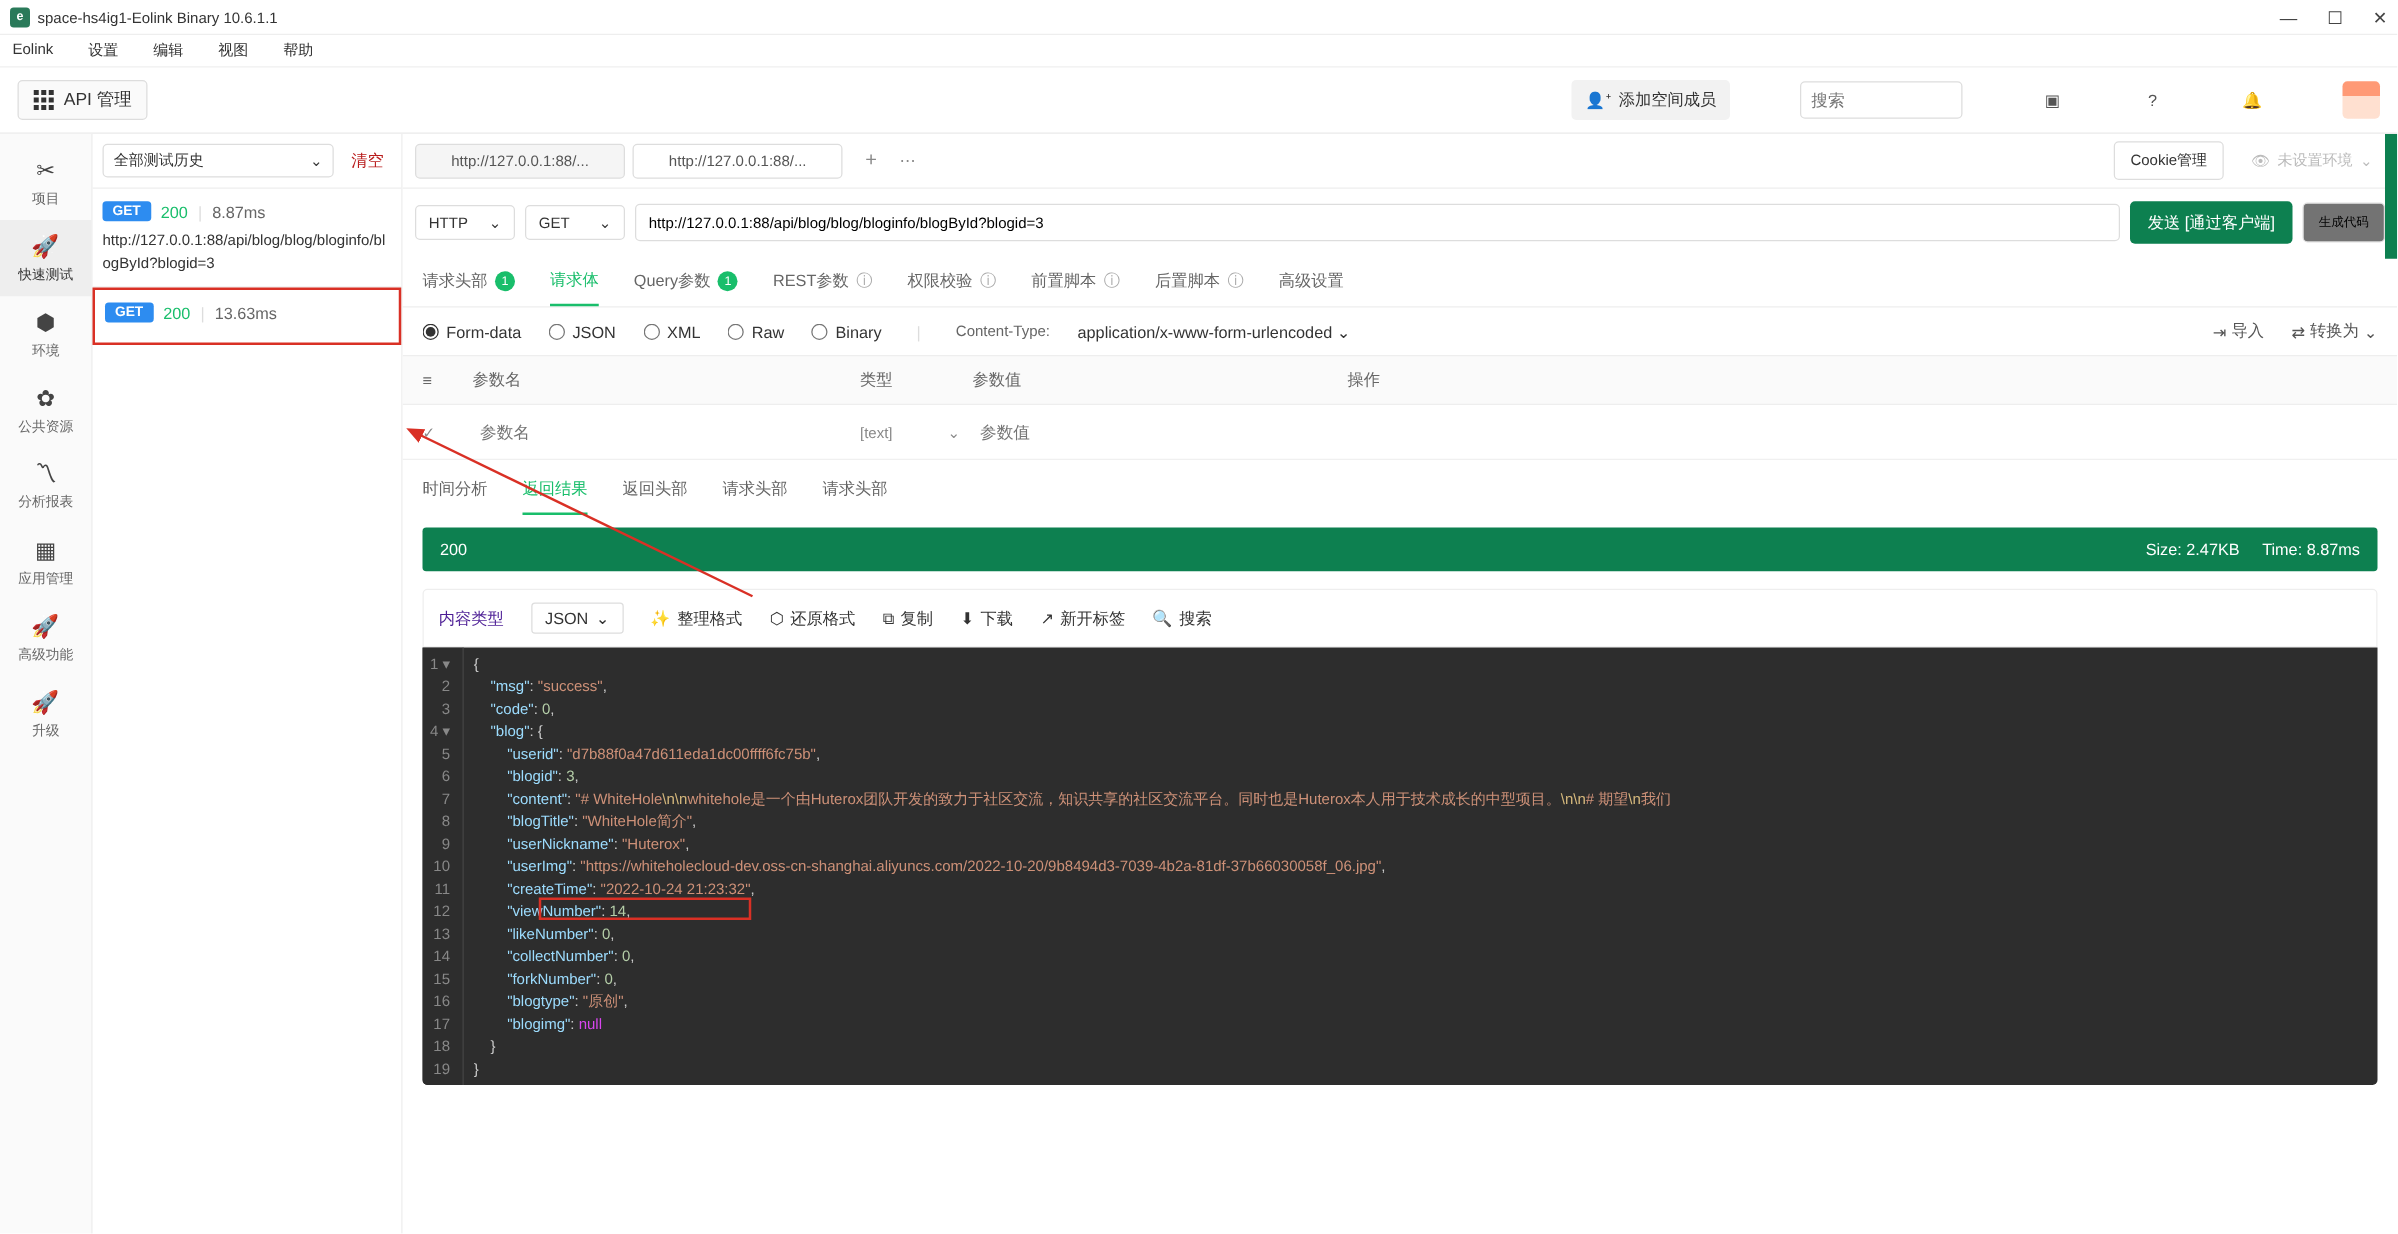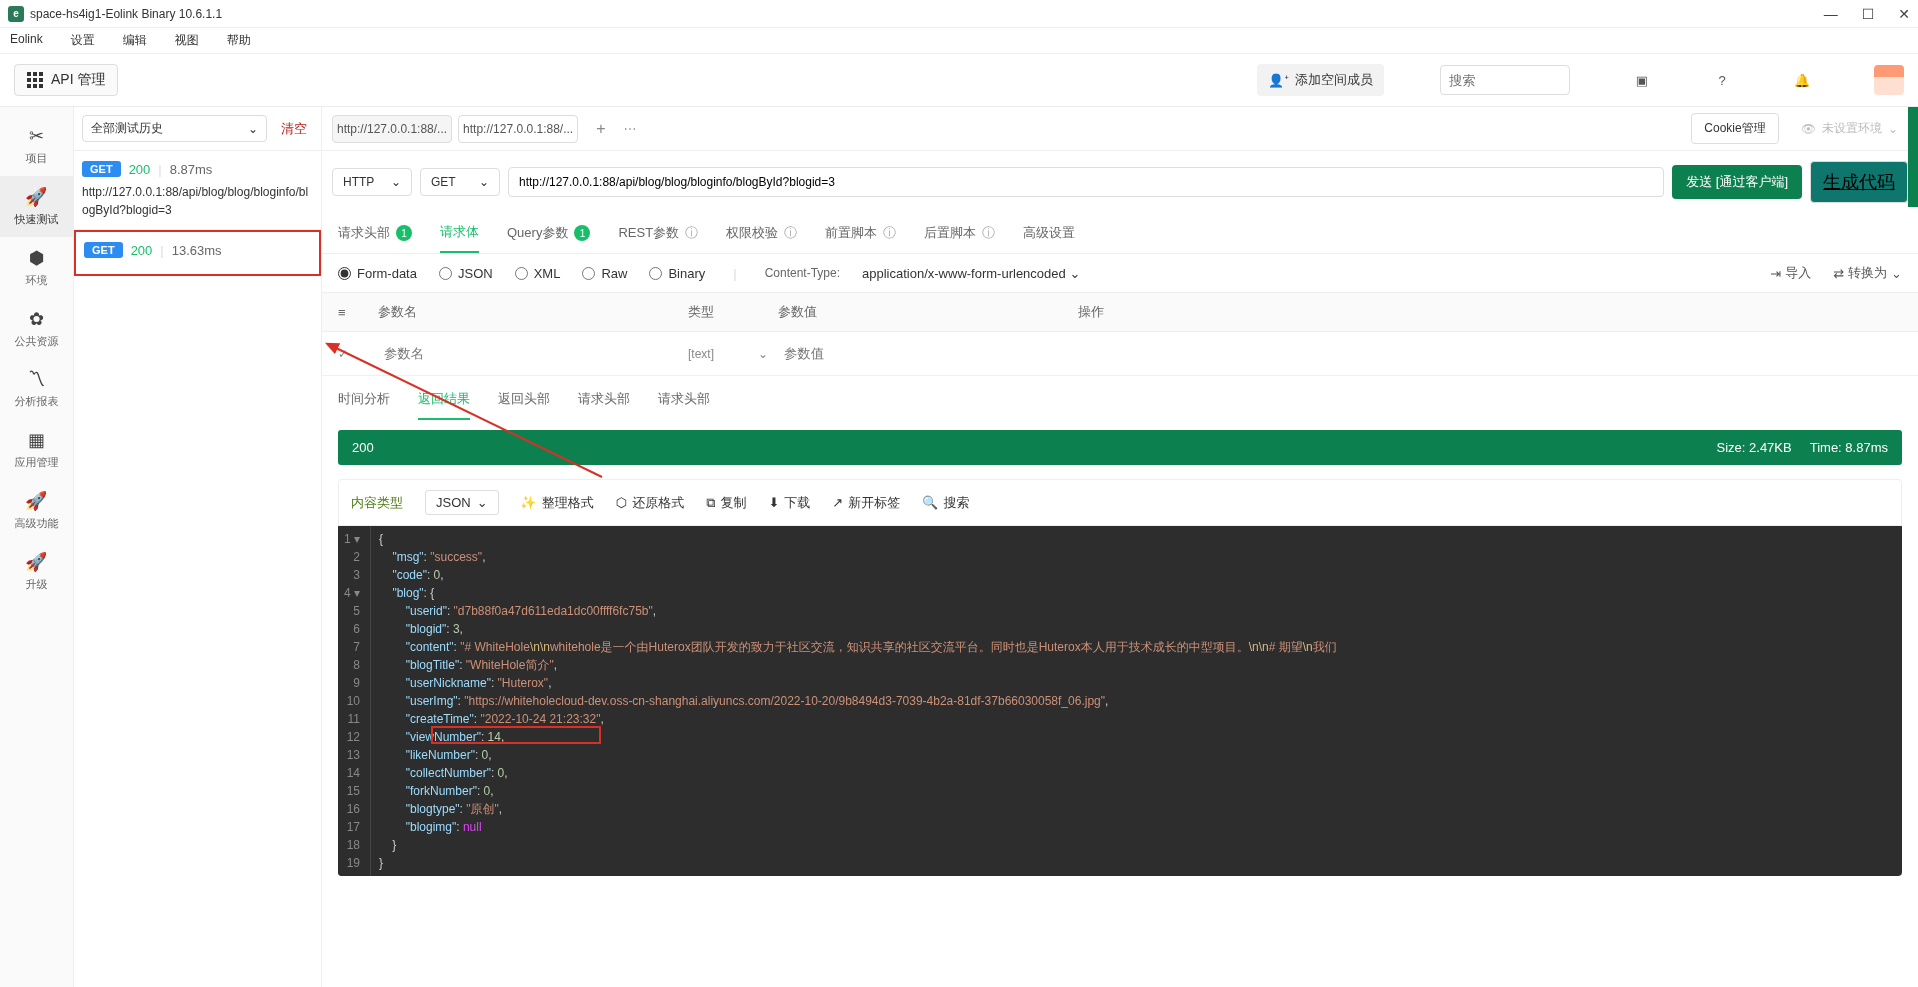--- a/index.html
+++ b/index.html
@@ -44,31 +44,31 @@
 .badge-get { background: #2d8cf0; color: #fff; padding: 2px 8px; border-radius: 3px; font-size: 11px; font-weight: bold; }
 .status-200 { color: #19be6b; font-size: 13px; }
 .hist-time { color: #666; font-size: 13px; }
 .hist-url { font-size: 12px; color: #333; word-break: break-all; line-height: 1.5; }
 
 
 .content { flex: 1; display: flex; flex-direction: column; overflow: hidden; position: relative; }
 
 
 .tabs-row { display: flex; align-items: center; padding: 6px 10px; gap: 6px; border-bottom: 1px solid #eee; }
-.url-tab { padding: 6px 4px; border: 1px solid #ddd; border-radius: 4px; font-size: 12px; color: #555; background: #fff; }
+.url-tab { padding: 6px 28px; border: 1px solid #ddd; border-radius: 4px; font-size: 12px; color: #555; background: #fff; }
 .url-tab.active { background: #f5f5f5; }
 .cookie-btn { margin-left: auto; padding: 6px 12px; border: 1px solid #ddd; border-radius: 4px; font-size: 12px; }
 .env-sel { display: flex; align-items: center; gap: 6px; padding: 6px 10px; color: #bbb; font-size: 12px; margin-left: 6px; }
 
 
 .req-bar { display: flex; align-items: center; gap: 8px; padding: 10px; }
 .sel { display: flex; align-items: center; justify-content: space-between; border: 1px solid #ddd; border-radius: 4px; padding: 6px 10px; font-size: 12px; min-width: 80px; }
 .url-input { flex: 1; border: 1px solid #ddd; border-radius: 4px; padding: 7px 10px; font-size: 12px; }
 .btn-send { background: #0d8050; color: #fff; border: none; padding: 8px 14px; border-radius: 4px; font-size: 13px; cursor: pointer; }
-.btn-gen { background: #0f766e; border: 1px solid #ddd; padding: 8px 12px; border-radius: 4px; font-size: 18px; cursor: pointer; text-decoration: underline; }
+.btn-gen { background: #737373; border: 1px solid #ddd; padding: 8px 12px; border-radius: 4px; font-size: 10px; cursor: pointer; }
 
 
 .req-tabs { display: flex; align-items: center; gap: 28px; padding: 0 16px; border-bottom: 1px solid #eee; font-size: 13px; }
 .req-tab { padding: 10px 0; color: #666; cursor: pointer; display: flex; align-items: center; gap: 6px; }
 .req-tab.active { color: #19be6b; border-bottom: 2px solid #19be6b; font-weight: 500; }
 .badge-num { background: #19be6b; color: #fff; border-radius: 50%; width: 16px; height: 16px; display: inline-flex; align-items: center; justify-content: center; font-size: 10px; }
 .info-ic { color: #aaa; }
 
 
 .body-types { display: flex; align-items: center; gap: 22px; padding: 10px 16px; font-size: 13px; }
@@ -95,21 +95,21 @@
 .resp-tabs { display: flex; gap: 28px; padding: 14px 16px 0; font-size: 13px; }
 .resp-tab { padding-bottom: 10px; color: #666; cursor: pointer; }
 .resp-tab.active { color: #19be6b; border-bottom: 2px solid #19be6b; font-weight: 500; }
 
 
 .status-bar { margin: 10px 16px 0; background: #0d8050; color: #fff; padding: 10px 14px; display: flex; align-items: center; border-radius: 3px; font-size: 13px; }
 .status-bar .right { margin-left: auto; display: flex; gap: 18px; }
 
 
 .resp-toolbar { margin: 14px 16px 0; border: 1px solid #eee; border-radius: 4px 4px 0 0; padding: 10px 12px; display: flex; align-items: center; gap: 22px; font-size: 13px; }
-.resp-toolbar .label { color: #4d7c0f; }
+.resp-toolbar .label { color: #4c1d95; }
 .json-sel { border: 1px solid #ddd; border-radius: 3px; padding: 4px 10px; display: flex; gap: 6px; align-items: center; }
 .tb-action { display: flex; align-items: center; gap: 5px; color: #333; cursor: pointer; }
 
 
 .code-viewer { margin: 0 16px; background: #2d2d2d; color: #ccc; font-family: Consolas, monospace; font-size: 12px; line-height: 1.5; display: flex; overflow: hidden; border-radius: 0 0 4px 4px; }
 .gutter { background: #2d2d2d; color: #888; padding: 4px 10px 4px 6px; text-align: right; user-select: none; border-right: 1px solid #444; }
 .gutter div { height: 18px; }
 .code { padding: 4px 8px; white-space: pre; flex: 1; overflow-x: auto; position: relative; }
 .code .line { height: 18px; }
 .tok-key { color: #9cdcfe; }

